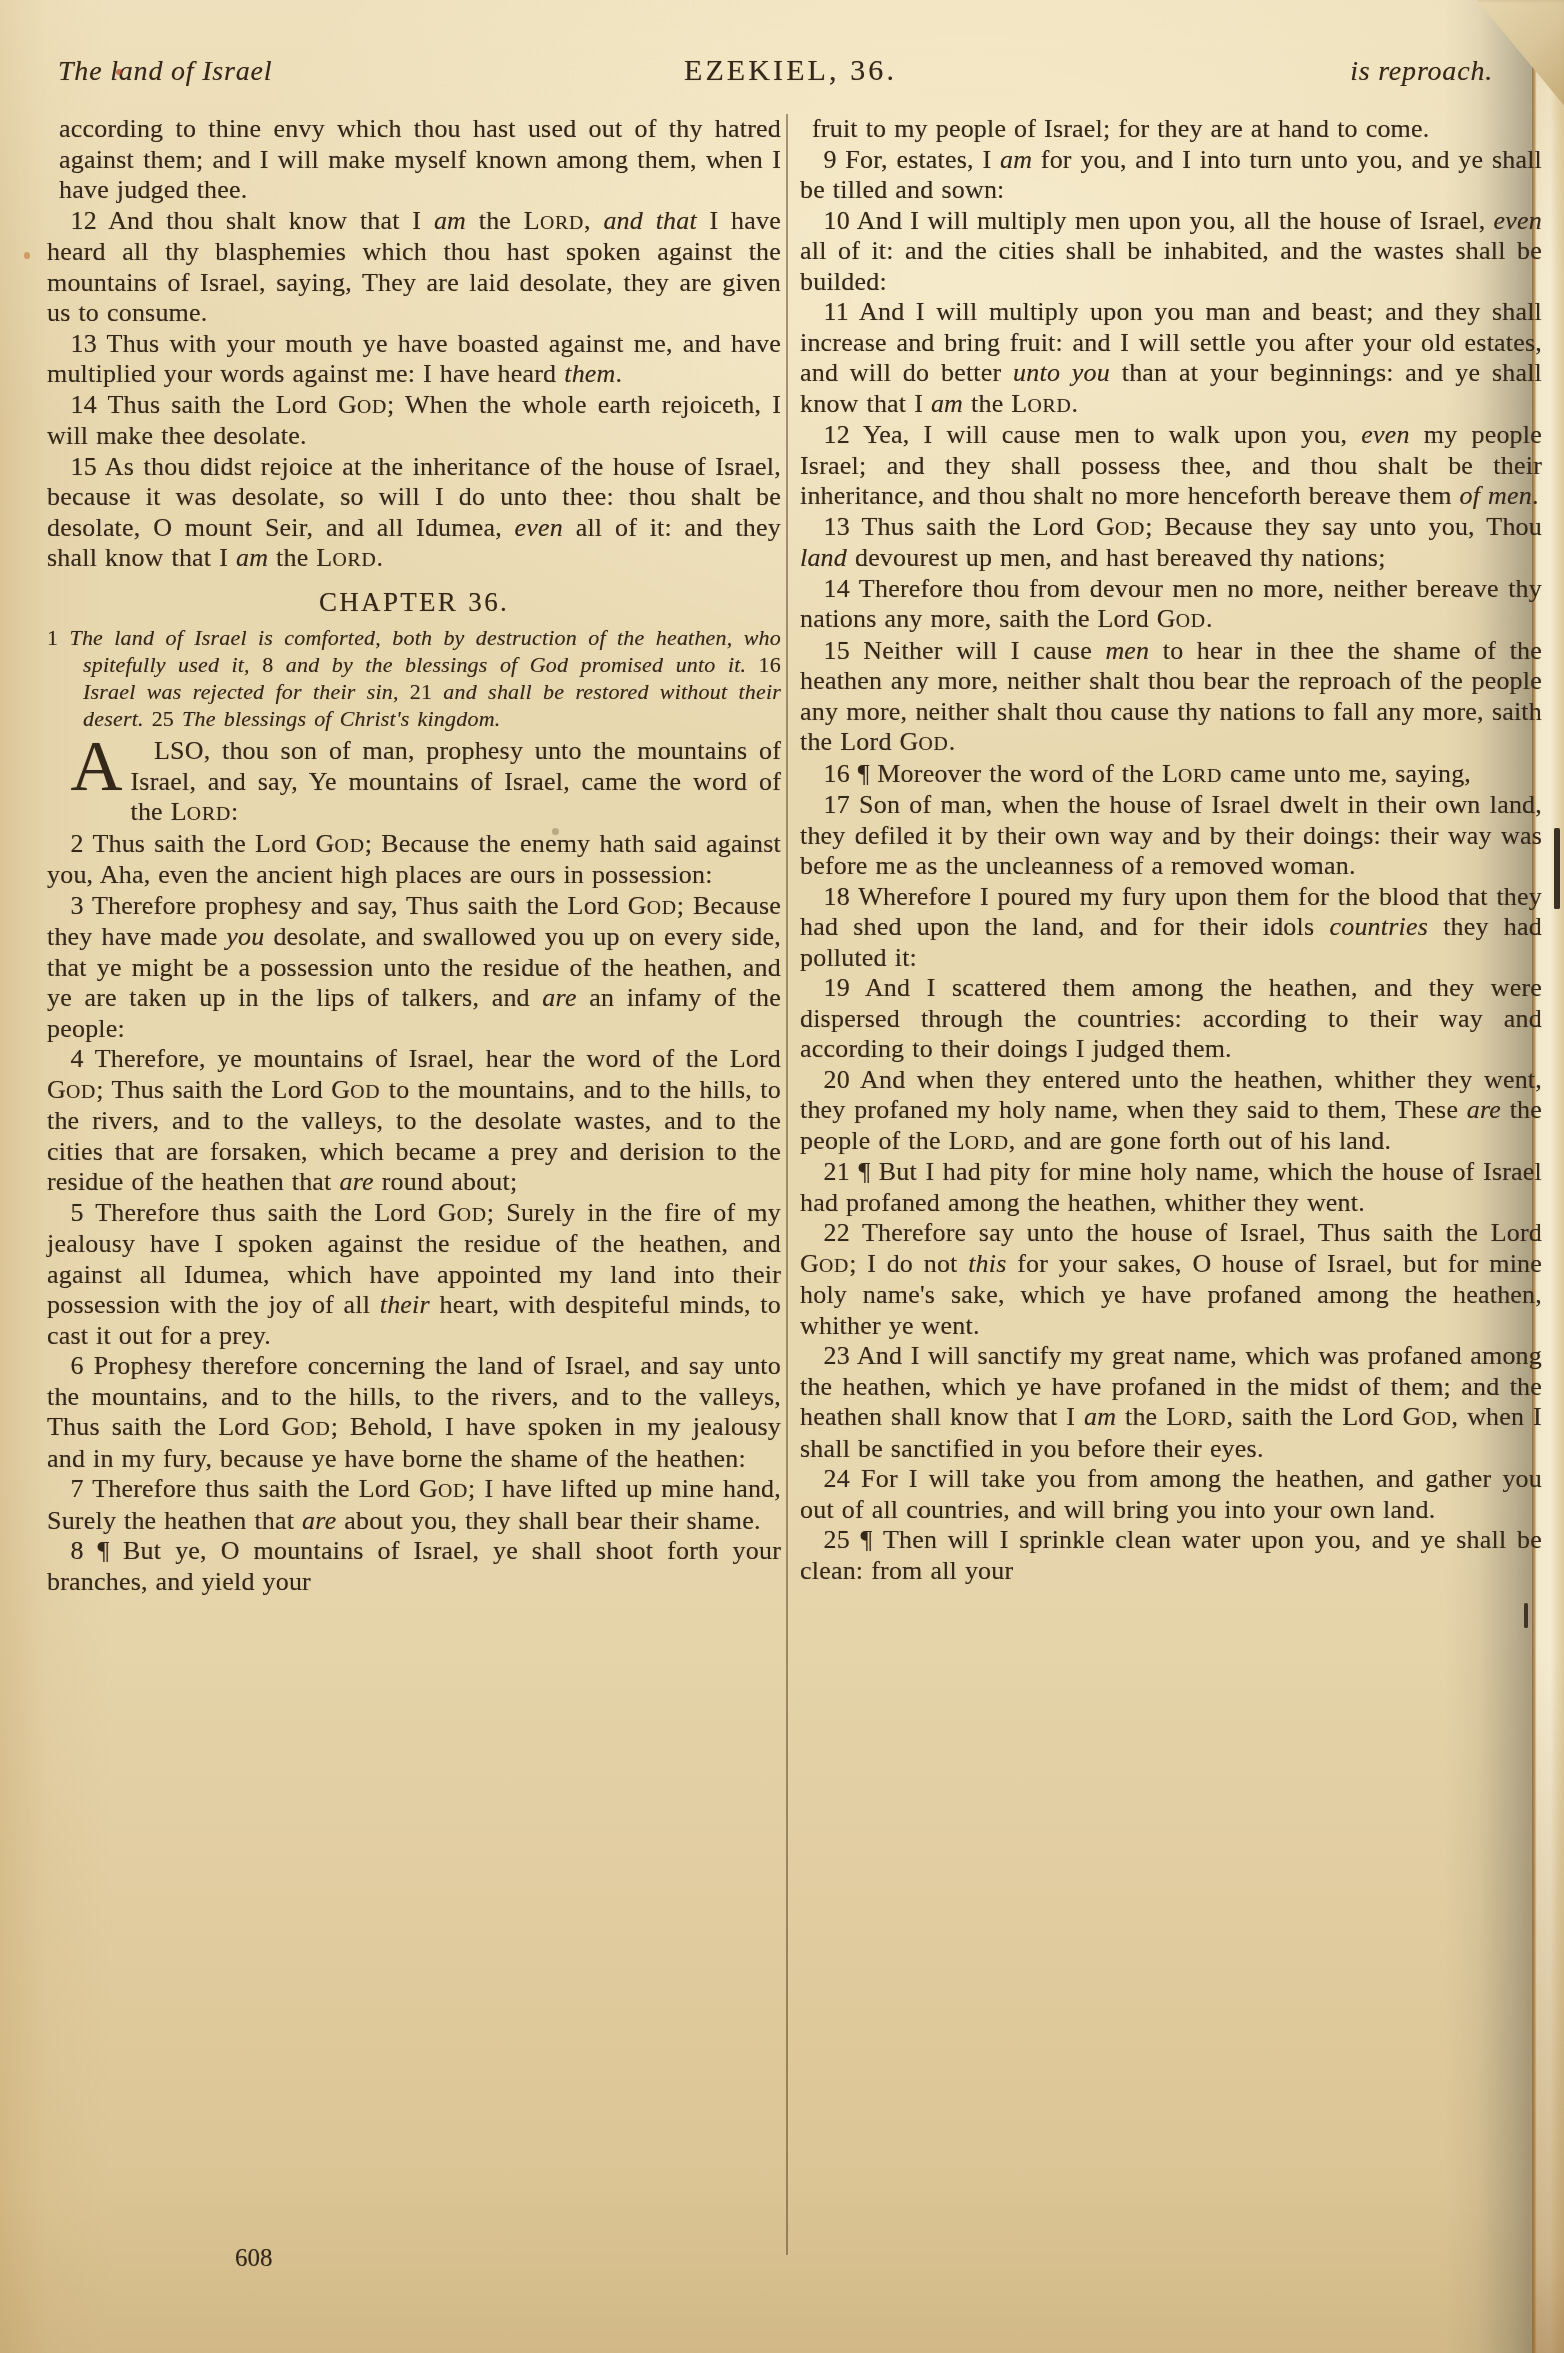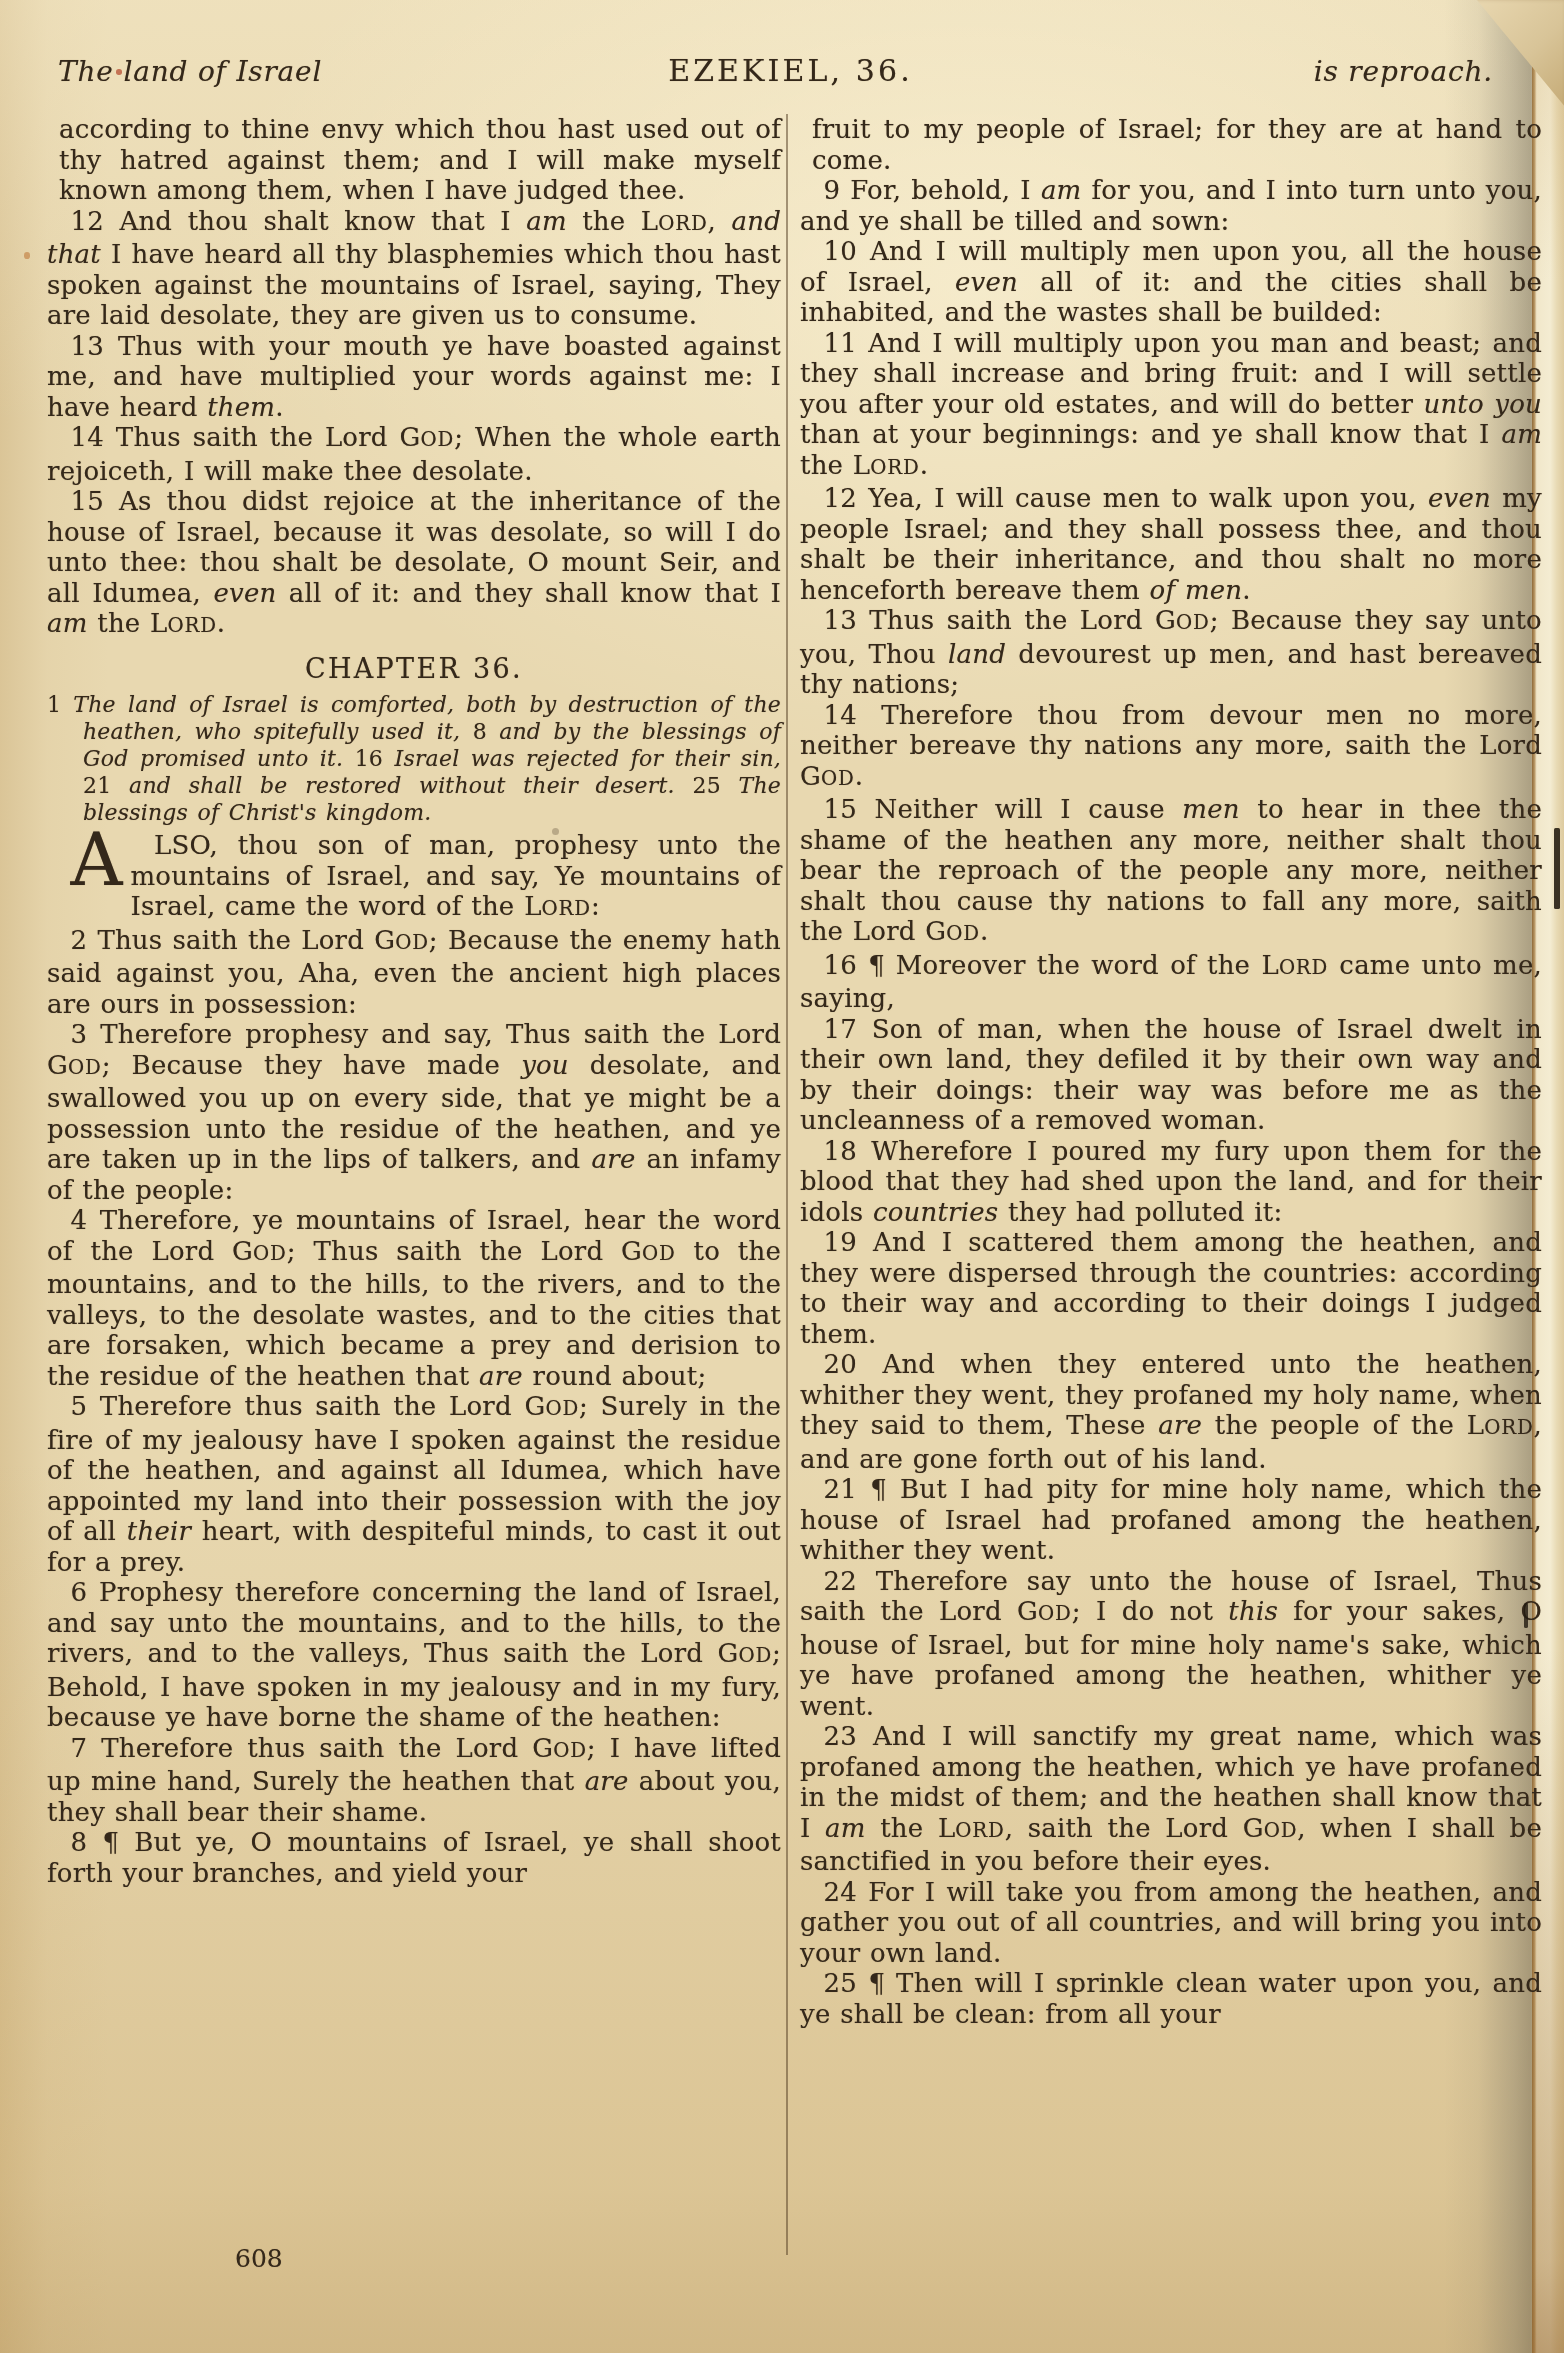--- a/index.html
+++ b/index.html
@@ -35,21 +35,21 @@
     box-shadow:inset 1.6px -1.6px 4.7px rgba(120,90,45,0.45);
   }
   .edge-mark{position:absolute;background:#221a10;border-radius:1.6px;}
   .mark1{left:1554px;top:828px;width:5.5px;height:81px;opacity:.88;}
   .mark2{left:1524px;top:1603px;width:3.9px;height:25px;opacity:.8;}
   .speck{position:absolute;border-radius:50%;}
   .s1{left:116px;top:69px;width:5.5px;height:5.5px;background:#b2442a;opacity:.7;}
   .s2{left:23.5px;top:252px;width:6.3px;height:7px;background:#c07a3a;opacity:.6;}
   .s3{left:552px;top:828px;width:7px;height:7px;background:#8a7a5e;opacity:.5;}
 
-  .ink{color:#34281a;text-shadow:0 0 0.8px rgba(70,48,26,0.45);}
+  .ink{color:#34281a;text-shadow:0 0 0.8px rgba(70,48,26,0.45);font-family:Liberation Serif, serif;}
 
   .running-head{position:absolute;top:55px;width:100%;height:36px;}
   .rh-left{position:absolute;left:58px;top:0;font-style:italic;font-size:28px;letter-spacing:0.8px;}
   .rh-center{position:absolute;left:0;top:-1.6px;width:1581px;text-align:center;font-size:30px;letter-spacing:3.1px;}
   .rh-right{position:absolute;right:72px;top:0;font-style:italic;font-size:28px;letter-spacing:0.8px;}
 
   .rule{position:absolute;left:786px;top:114px;width:1.6px;height:2141px;background:rgba(82,60,34,0.5);}
 
   .col{position:absolute;top:114px;text-align:justify;font-size:26px;line-height:30.5px;letter-spacing:0.2px;word-spacing:1.2px;}
   .col-left{left:47px;width:734px;}
@@ -96,21 +96,21 @@
       <p class="verse"><span class="vnum">2 </span><span>Thus saith the Lord </span><span class="sc"><span>G</span><span class="tail">od</span></span><span>; Because the enemy hath said against you, Aha, even the ancient high places are ours in possession:</span></p>
       <p class="verse"><span class="vnum">3 </span><span>Therefore prophesy and say, Thus saith the Lord </span><span class="sc"><span>G</span><span class="tail">od</span></span><span>; Because they have made </span><span class="it">you</span><span> desolate, and swallowed you up on every side, that ye might be a possession unto the residue of the heathen, and ye are taken up in the lips of talkers, and </span><span class="it">are</span><span> an infamy of the people:</span></p>
       <p class="verse"><span class="vnum">4 </span><span>Therefore, ye mountains of Israel, hear the word of the Lord </span><span class="sc"><span>G</span><span class="tail">od</span></span><span>; Thus saith the Lord </span><span class="sc"><span>G</span><span class="tail">od</span></span><span> to the mountains, and to the hills, to the rivers, and to the valleys, to the desolate wastes, and to the cities that are forsaken, which became a prey and derision to the residue of the heathen that </span><span class="it">are</span><span> round about;</span></p>
       <p class="verse"><span class="vnum">5 </span><span>Therefore thus saith the Lord </span><span class="sc"><span>G</span><span class="tail">od</span></span><span>; Surely in the fire of my jealousy have I spoken against the residue of the heathen, and against all Idumea, which have appointed my land into their possession with the joy of all </span><span class="it">their</span><span> heart, with despiteful minds, to cast it out for a prey.</span></p>
       <p class="verse"><span class="vnum">6 </span><span>Prophesy therefore concerning the land of Israel, and say unto the mountains, and to the hills, to the rivers, and to the valleys, Thus saith the Lord </span><span class="sc"><span>G</span><span class="tail">od</span></span><span>; Behold, I have spoken in my jealousy and in my fury, because ye have borne the shame of the heathen:</span></p>
       <p class="verse"><span class="vnum">7 </span><span>Therefore thus saith the Lord </span><span class="sc"><span>G</span><span class="tail">od</span></span><span>; I have lifted up mine hand, Surely the heathen that </span><span class="it">are</span><span> about you, they shall bear their shame.</span></p>
       <p class="verse"><span class="vnum">8 </span><span class="pilcrow">¶ </span><span>But ye, O mountains of Israel, ye shall shoot forth your branches, and yield your</span></p>
     </div>
   <div class="col col-right ink" id="col-right">
       <p class="continuation"><span>fruit to my people of Israel; for they are at hand to come.</span></p>
-      <p class="verse"><span class="vnum">9 </span><span>For, behold, I </span><span class="it">am</span><span> for you, and I into turn unto you, and ye shall be tilled and sown:</span></p>
+      <p class="verse"><span class="vnum">9 </span><span>For, estates, I </span><span class="it">am</span><span> for you, and I into turn unto you, and ye shall be tilled and sown:</span></p>
       <p class="verse"><span class="vnum">10 </span><span>And I will multiply men upon you, all the house of Israel, </span><span class="it">even</span><span> all of it: and the cities shall be inhabited, and the wastes shall be builded:</span></p>
       <p class="verse"><span class="vnum">11 </span><span>And I will multiply upon you man and beast; and they shall increase and bring fruit: and I will settle you after your old estates, and will do better </span><span class="it">unto you</span><span> than at your beginnings: and ye shall know that I </span><span class="it">am</span><span> the </span><span class="sc"><span>L</span><span class="tail">ord</span></span><span>.</span></p>
       <p class="verse"><span class="vnum">12 </span><span>Yea, I will cause men to walk upon you, </span><span class="it">even</span><span> my people Israel; and they shall possess thee, and thou shalt be their inheritance, and thou shalt no more henceforth bereave them </span><span class="it">of men</span><span>.</span></p>
       <p class="verse"><span class="vnum">13 </span><span>Thus saith the Lord </span><span class="sc"><span>G</span><span class="tail">od</span></span><span>; Because they say unto you, Thou </span><span class="it">land</span><span> devourest up men, and hast bereaved thy nations;</span></p>
       <p class="verse"><span class="vnum">14 </span><span>Therefore thou from devour men no more, neither bereave thy nations any more, saith the Lord </span><span class="sc"><span>G</span><span class="tail">od</span></span><span>.</span></p>
       <p class="verse"><span class="vnum">15 </span><span>Neither will I cause </span><span class="it">men</span><span> to hear in thee the shame of the heathen any more, neither shalt thou bear the reproach of the people any more, neither shalt thou cause thy nations to fall any more, saith the Lord </span><span class="sc"><span>G</span><span class="tail">od</span></span><span>.</span></p>
       <p class="verse"><span class="vnum">16 </span><span class="pilcrow">¶ </span><span>Moreover the word of the </span><span class="sc"><span>L</span><span class="tail">ord</span></span><span> came unto me, saying,</span></p>
       <p class="verse"><span class="vnum">17 </span><span>Son of man, when the house of Israel dwelt in their own land, they defiled it by their own way and by their doings: their way was before me as the uncleanness of a removed woman.</span></p>
       <p class="verse"><span class="vnum">18 </span><span>Wherefore I poured my fury upon them for the blood that they had shed upon the land, and for their idols </span><span class="it">countries</span><span> they had polluted it:</span></p>
       <p class="verse"><span class="vnum">19 </span><span>And I scattered them among the heathen, and they were dispersed through the countries: according to their way and according to their doings I judged them.</span></p>

